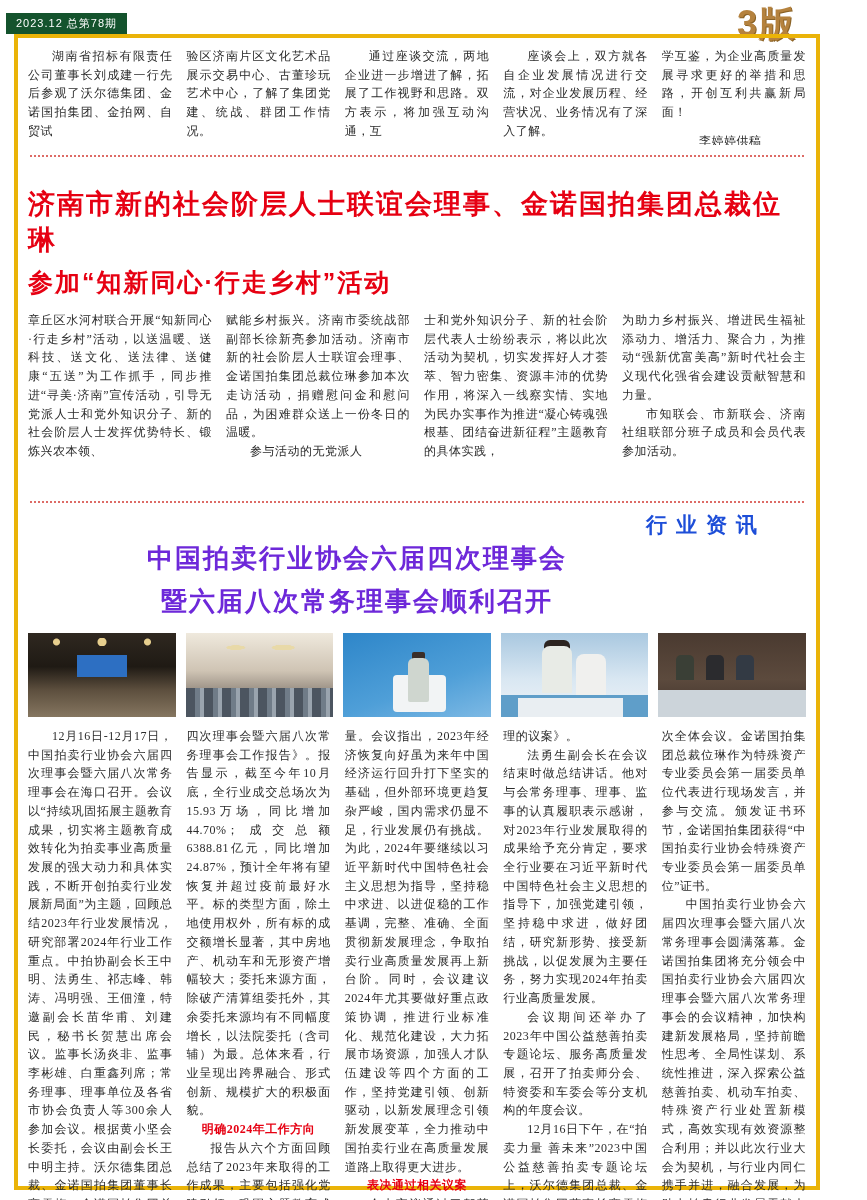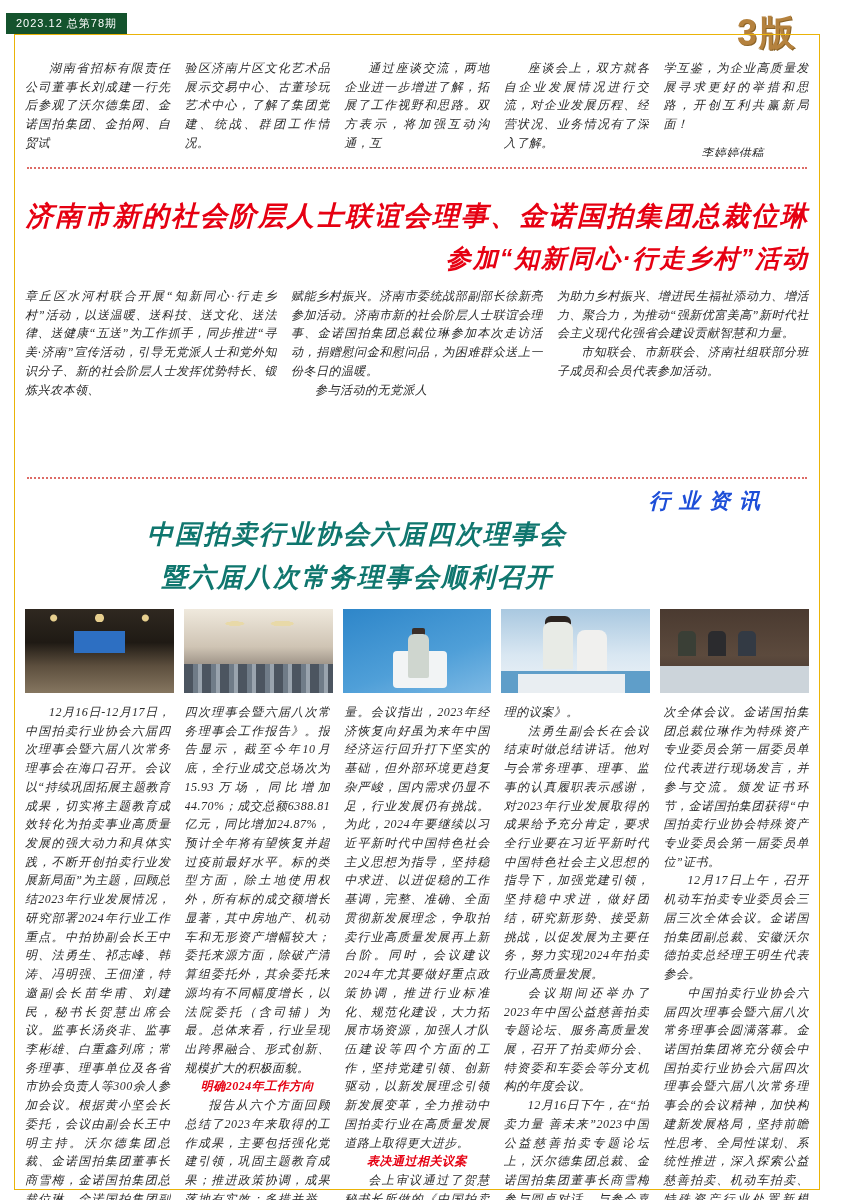--- a/index.html
+++ b/index.html
@@ -1,51 +1,51 @@
 <!DOCTYPE html>
 <html><head>
 <meta charset="utf-8">
 <style>
   html,body{margin:0;padding:0;background:#ffffff;}
   .page{position:relative;width:867px;height:1200px;background:#ffffff;overflow:hidden;
         font-family:"Liberation Serif",serif;color:#2b2b2b;}
   
   .issue-badge{position:absolute;left:6px;top:13px;background:#14532d;color:#ffffff;
         font-family:"Liberation Sans",sans-serif;font-size:11px;padding:3px 10px;letter-spacing:1px;}
-  .page-label{position:absolute;right:70px;top:9px;color:#b5823e;font-weight:bold;font-size:36px;
+  .page-label{position:absolute;right:70px;top:0px;color:#b5823e;font-weight:bold;font-size:36px;
         font-family:"Liberation Sans",sans-serif;letter-spacing:2px;text-shadow:1px 1px 0 #8a6226;}
   
-  .frame{position:absolute;left:14px;top:34px;width:806px;height:1156px;border:1px solid #eab308;
-        box-sizing:border-box;padding:24px 10px 8px 10px;font-style:italic;}
+  .frame{position:absolute;left:14px;top:34px;width:806px;height:1156px;border:4px solid #eab308;
+        box-sizing:border-box;padding:9px 10px 8px 10px;}
   .cols{display:flex;gap:14px;}
   .col{flex:1;min-width:0;overflow:hidden;font-size:12px;line-height:1.56;letter-spacing:0.5px;
         text-align:justify;}
   .blk{margin:0;}
   .blk.indent{text-indent:2em;}
   .blk.subhead{color:#e60012;font-weight:bold;text-align:center;text-indent:0;}
   .blk.byline{text-align:center;padding-right:0.6em;margin-top:10px;text-indent:0;}
   .sep{border:none;border-top:2px dotted #dd6b66;margin:10px 2px 8px 2px;}
   
   .topstory .col{height:98px;}
   
-  .headline1{color:#e60012;font-family:"Liberation Sans",sans-serif;font-weight:bold;text-align:right;
+  .headline1{color:#e60012;font-family:"Liberation Sans",sans-serif;font-weight:bold;text-align:left;
         letter-spacing:2px;margin-top:29px;}
   .headline1 .h-line1{font-size:27px;margin-top:6px;}
   .headline1 .h-line2{font-size:25px;margin-top:8px;margin-bottom:12px;}
   .story1 .col{height:180px;}
   .photo-visit{width:100%;height:80px;margin-bottom:5px;position:relative;overflow:hidden;
         background:linear-gradient(180deg,#cdbfae 0%,#d8ccbc 55%,#b7a893 100%);}
   .photo-visit::before{content:"";position:absolute;left:10%;top:18%;width:22%;height:72%;
         background:#2e3440;border-radius:6px 6px 0 0;box-shadow:52px 4px 0 0 #39414e;}
   .photo-visit::after{content:"";position:absolute;left:40%;top:48%;width:13%;height:18%;
         background:#c32a23;box-shadow:-26px -28px 0 -6px #8a2620;}
   
   .section-label{color:#1d4ed8;font-weight:bold;font-size:21px;letter-spacing:9px;text-align:right;
         padding-right:40px;margin:2px 0 2px 0;}
-  .headline2{color:#0f766e;font-family:"Liberation Sans",sans-serif;font-weight:bold;text-align:center;
+  .headline2{color:#6d28d9;font-family:"Liberation Sans",sans-serif;font-weight:bold;text-align:center;
         letter-spacing:2px;padding-right:120px;}
   .headline2 .h-line1{font-size:26px;margin-top:2px;}
   .headline2 .h-line2{font-size:26px;margin-top:8px;margin-bottom:14px;}
   
   .photo-strip{display:flex;gap:10px;margin:2px 0 10px 0;}
   .photo{flex:1;height:84px;position:relative;overflow:hidden;}
   .ph-hall-dark{background:linear-gradient(180deg,#2f2820 0%,#1f1a14 40%,#5d4f3e 68%,#857660 100%);}
   .ph-hall-dark::before{content:"";position:absolute;left:33%;top:26%;width:34%;height:26%;background:#2d6fc2;}
   .ph-hall-dark::after{content:"";position:absolute;left:6%;top:6%;width:88%;height:10%;
         background:radial-gradient(circle at 15% 50%, #e7cf8e 0 3px, transparent 4px),
@@ -111,20 +111,23 @@
     </div>
     <div class="cols story1">
       <div class="col">
           <div class="blk">章丘区水河村联合开展“知新同心·行走乡村”活动，以送温暖、送科技、送文化、送法律、送健康“五送”为工作抓手，同步推进“寻美·济南”宣传活动，引导无党派人士和党外知识分子、新的社会阶层人士发挥优势特长、锻炼兴农本领、</div>
         </div>
       <div class="col">
           <div class="blk">赋能乡村振兴。济南市委统战部副部长徐新亮参加活动。济南市新的社会阶层人士联谊会理事、金诺国拍集团总裁位琳参加本次走访活动，捐赠慰问金和慰问品，为困难群众送上一份冬日的温暖。</div>
           <div class="blk indent">参与活动的无党派人</div>
         </div>
       <div class="col">
+          <div class="blk">士和党外知识分子、新的社会阶层代表人士纷纷表示，将以此次活动为契机，切实发挥好人才荟萃、智力密集、资源丰沛的优势作用，将深入一线察实情、实地为民办实事作为推进“凝心铸魂强根基、团结奋进新征程”主题教育的具体实践，</div>
+        </div>
+      <div class="col">
           <div class="blk">为助力乡村振兴、增进民生福祉添动力、增活力、聚合力，为推动“强新优富美高”新时代社会主义现代化强省会建设贡献智慧和力量。</div>
           <div class="blk indent">市知联会、市新联会、济南社组联部分班子成员和会员代表参加活动。</div>
         </div>
     </div>
 
     <hr class="sep">
 
     <div class="section-label">行业资讯</div>
     <div class="headline2">
       <div class="h-line1">中国拍卖行业协会六届四次理事会</div>
@@ -154,19 +157,18 @@
           <div class="blk indent">会上审议通过了贺慧秘书长所做的《中国拍卖行业协会六届四次理事会暨六届八次常务理事会工作报告》和《关于调整部分理事单位和对新会员报备、对部分企业做退会处</div>
         </div>
       <div class="col">
           <div class="blk">理的议案》。</div>
           <div class="blk indent">法勇生副会长在会议结束时做总结讲话。他对与会常务理事、理事、监事的认真履职表示感谢，对2023年行业发展取得的成果给予充分肯定，要求全行业要在习近平新时代中国特色社会主义思想的指导下，加强党建引领，坚持稳中求进，做好团结，研究新形势、接受新挑战，以促发展为主要任务，努力实现2024年拍卖行业高质量发展。</div>
           <div class="blk indent">会议期间还举办了2023年中国公益慈善拍卖专题论坛、服务高质量发展，召开了拍卖师分会、特资委和车委会等分支机构的年度会议。</div>
           <div class="blk indent">12月16日下午，在“拍卖力量 善未来”2023中国公益慈善拍卖专题论坛上，沃尔德集团总裁、金诺国拍集团董事长商雪梅参与圆桌对话，与参会嘉宾共话慈善、共商经济、共享智慧、共谋发展。</div>
         </div>
       <div class="col">
           <div class="blk">次全体会议。金诺国拍集团总裁位琳作为特殊资产专业委员会第一届委员单位代表进行现场发言，并参与交流。颁发证书环节，金诺国拍集团获得“中国拍卖行业协会特殊资产专业委员会第一届委员单位”证书。</div>
-          <div class="blk indent">12月17日上午，召开机动车拍卖专业委员会三届三次全体会议。金诺国拍集团副总裁、安徽沃尔德拍卖总经理王明生代表参会。</div>
           <div class="blk indent">中国拍卖行业协会六届四次理事会暨六届八次常务理事会圆满落幕。金诺国拍集团将充分领会中国拍卖行业协会六届四次理事会暨六届八次常务理事会的会议精神，加快构建新发展格局，坚持前瞻性思考、全局性谋划、系统性推进，深入探索公益慈善拍卖、机动车拍卖、特殊资产行业处置新模式，高效实现有效资源整合利用；并以此次行业大会为契机，与行业内同仁携手并进，融合发展，为助力拍卖行业发展贡献力量。</div>
         </div>
     </div>
 
   </div>
 </div>
 
 </body></html>

